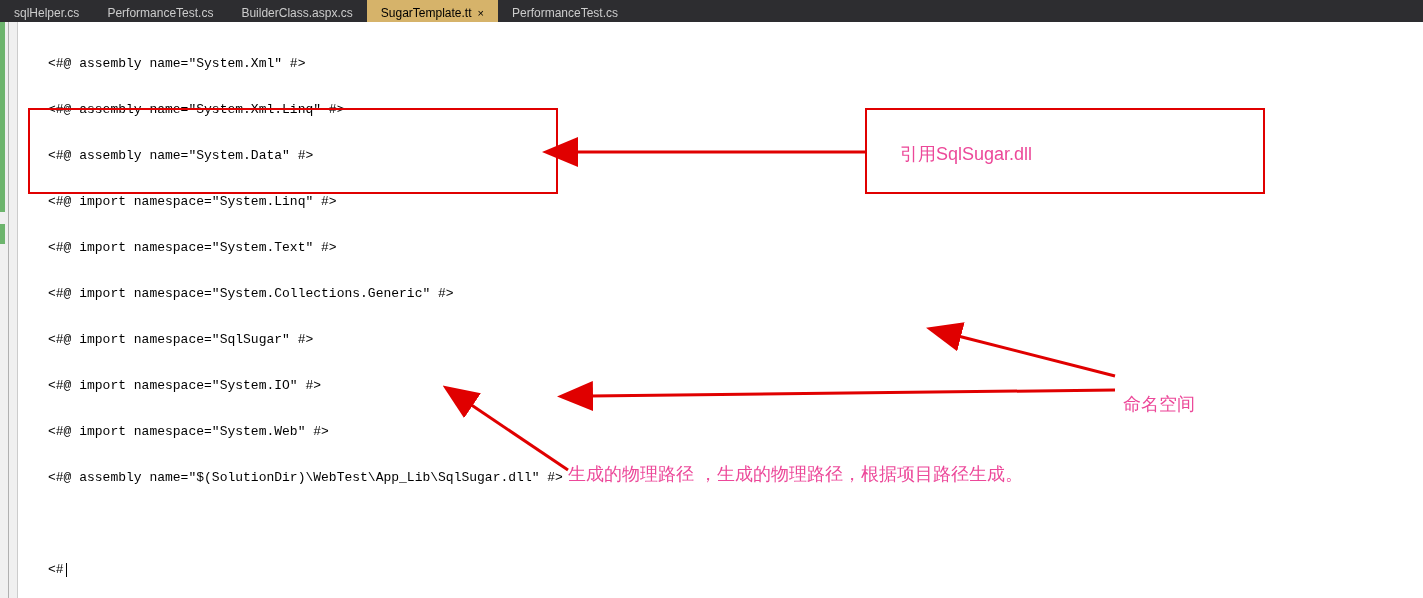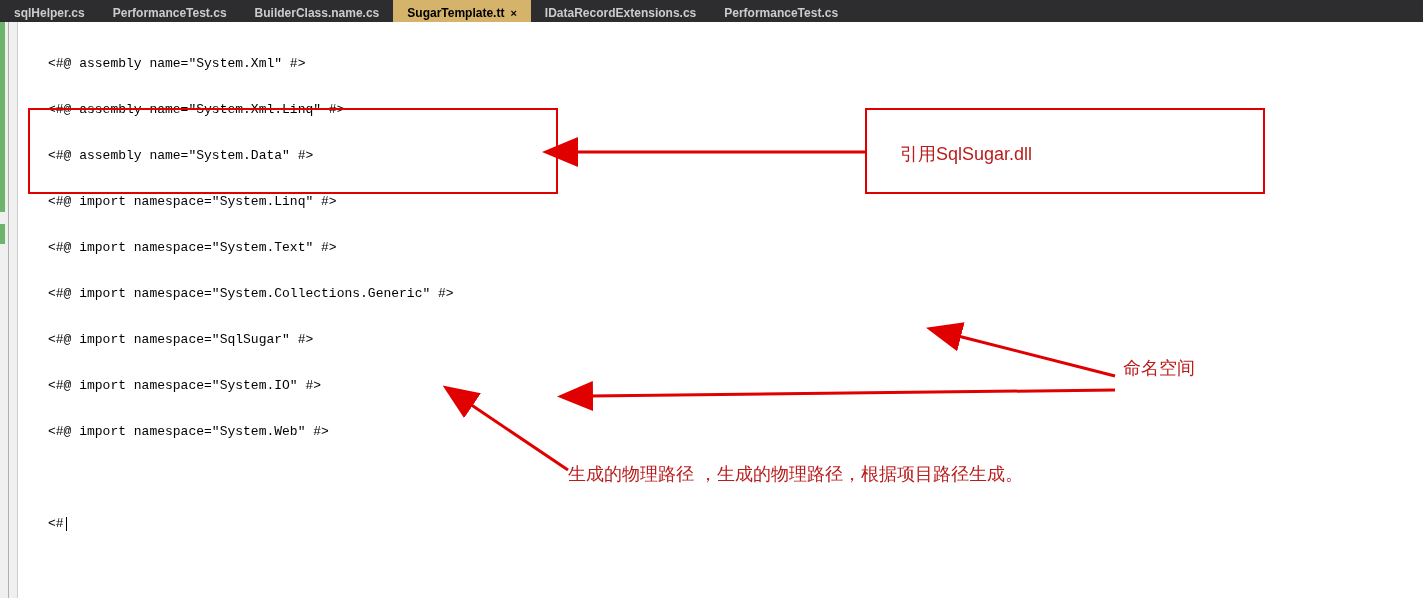--- a/index.html
+++ b/index.html
@@ -1,61 +1,58 @@
 <!DOCTYPE html>
 <html><head>
 <meta charset="utf-8">
 <style>
   * { margin:0; padding:0; box-sizing:border-box; }
   body { font-family: Consolas, "Courier New", monospace; font-size:13px; background:#fff; width:1423px; height:598px; overflow:hidden; position:relative; }
 
   
   .tabbar { height:22px; background:#2d2d30; display:flex; align-items:stretch; color:#999; font-family:"Segoe UI",Tahoma,sans-serif; font-size:12px; }
-  .tab { padding:3px 14px 0 14px; display:flex; align-items:center; gap:6px; cursor:pointer; color:#ccc;font-weight:bold; }
+  .tab { padding:3px 14px 0 14px; display:flex; align-items:center; gap:6px; cursor:pointer; color:#ccc; }
   .tab.active { background:#d6b36a; color:#000;text-align:right; }
   .tab-close { font-size:11px; color:#000; cursor:pointer; }
 
   
   .editor-wrap { display:flex; height:calc(100% - 22px); }
   .gutter { width:18px; background:#f0f0f0; border-right:1px solid #ccc; position:relative; }
   .collapse-line { position:absolute; left:8px; top:0; bottom:0; width:1px; background:#b0b0b0; }
   .greenbar { position:absolute; left:0; width:5px; background:#6db56d; }
   .greenbar.b1 { top:0; height:190px; }
   .greenbar.b2 { top:202px; height:20px; }
   .editor { flex:1; background:#fff; position:relative; white-space:pre; color:#000; padding:4px 0 0 0; }
   .line { height:16px; line-height:16px; padding-left:10px; }
   .indent1 { padding-left:30px; }
 
   .caret::after { content:""; display:inline-block; width:1px; height:14px; background:#000; vertical-align:text-bottom; margin-left:2px; }
 
   
   .redbox { position:absolute; border:2px solid #e00000; background:rgba(255,255,255,0); }
-  .ann-label { position:absolute; color:#b91c1c; font-family:"Microsoft YaHei","SimSun",sans-serif; font-size:18px; }
+  .ann-label { position:absolute; color:#ec4899; font-family:"Microsoft YaHei","SimSun",sans-serif; font-size:18px; }
   svg.annotation-svg { position:absolute; top:0; left:0; width:1423px; height:598px; pointer-events:none; }
 </style>
 </head>
 <body>
 
 <div class="tabbar">
   <div class="tab">
       <span>sqlHelper.cs</span>
     </div>
   <div class="tab">
       <span>PerformanceTest.cs</span>
     </div>
   <div class="tab">
-      <span>BuilderClass.name.cs</span>
+      <span>BuilderClass.aspx.cs</span>
     </div>
   <div class="tab active">
     <span>SugarTemplate.tt</span>
     <span class="tab-close">×</span>
   </div>
-  <div class="tab">
-      <span>IDataRecordExtensions.cs</span>
-    </div>
   <div class="tab">
       <span>PerformanceTest.cs</span>
     </div>
 </div>
 
 <div class="editor-wrap">
   <div class="gutter">
     <div class="greenbar b1"></div>
     <div class="greenbar b2"></div>
     <div class="collapse-line"></div>
@@ -63,20 +60,21 @@
   <div class="editor">
     <div class="line indent1">&lt;#@ assembly name="System.Xml" #&gt;</div>
     <div class="line indent1">&lt;#@ assembly name="System.Xml.Linq" #&gt;</div>
     <div class="line indent1">&lt;#@ assembly name="System.Data" #&gt;</div>
     <div class="line indent1">&lt;#@ import namespace="System.Linq" #&gt;</div>
     <div class="line indent1">&lt;#@ import namespace="System.Text" #&gt;</div>
     <div class="line indent1">&lt;#@ import namespace="System.Collections.Generic" #&gt;</div>
     <div class="line indent1">&lt;#@ import namespace="SqlSugar" #&gt;</div>
     <div class="line indent1">&lt;#@ import namespace="System.IO" #&gt;</div>
     <div class="line indent1">&lt;#@ import namespace="System.Web" #&gt;</div>
+    <div class="line indent1">&lt;#@ assembly name="$(SolutionDir)\WebTest\App_Lib\SqlSugar.dll" #&gt;</div>
     <div class="line"></div>
     <div class="line indent1 caret">&lt;#</div>
     
     
     
     
     
     
     
     
@@ -86,21 +84,21 @@
     
     
     
   </div>
 </div>
 
 <div class="redbox" style="left:28px; top:108px; width:530px; height:86px;"></div>
 <div class="redbox" style="left:865px; top:108px; width:400px; height:86px;"></div>
 
 <div class="ann-label" style="left:900px; top:142px;">引用SqlSugar.dll</div>
-<div class="ann-label" style="left:1123px; top:356px;">命名空间</div>
+<div class="ann-label" style="left:1123px; top:392px;">命名空间</div>
 <div class="ann-label" style="left:568px; top:462px;">生成的物理路径 ，生成的物理路径，根据项目路径生成。</div>
 
 <svg class="annotation-svg">
   <defs>
     <marker id="arrowhead" markerWidth="12" markerHeight="10" refX="1" refY="5" orient="auto">
       <polygon points="0 0, 12 5, 0 10" fill="#e00000"></polygon>
     </marker>
   </defs>
 
   <line x1="865" y1="152" x2="575" y2="152" stroke="#e00000" stroke-width="3" marker-end="url(#arrowhead)"></line>

